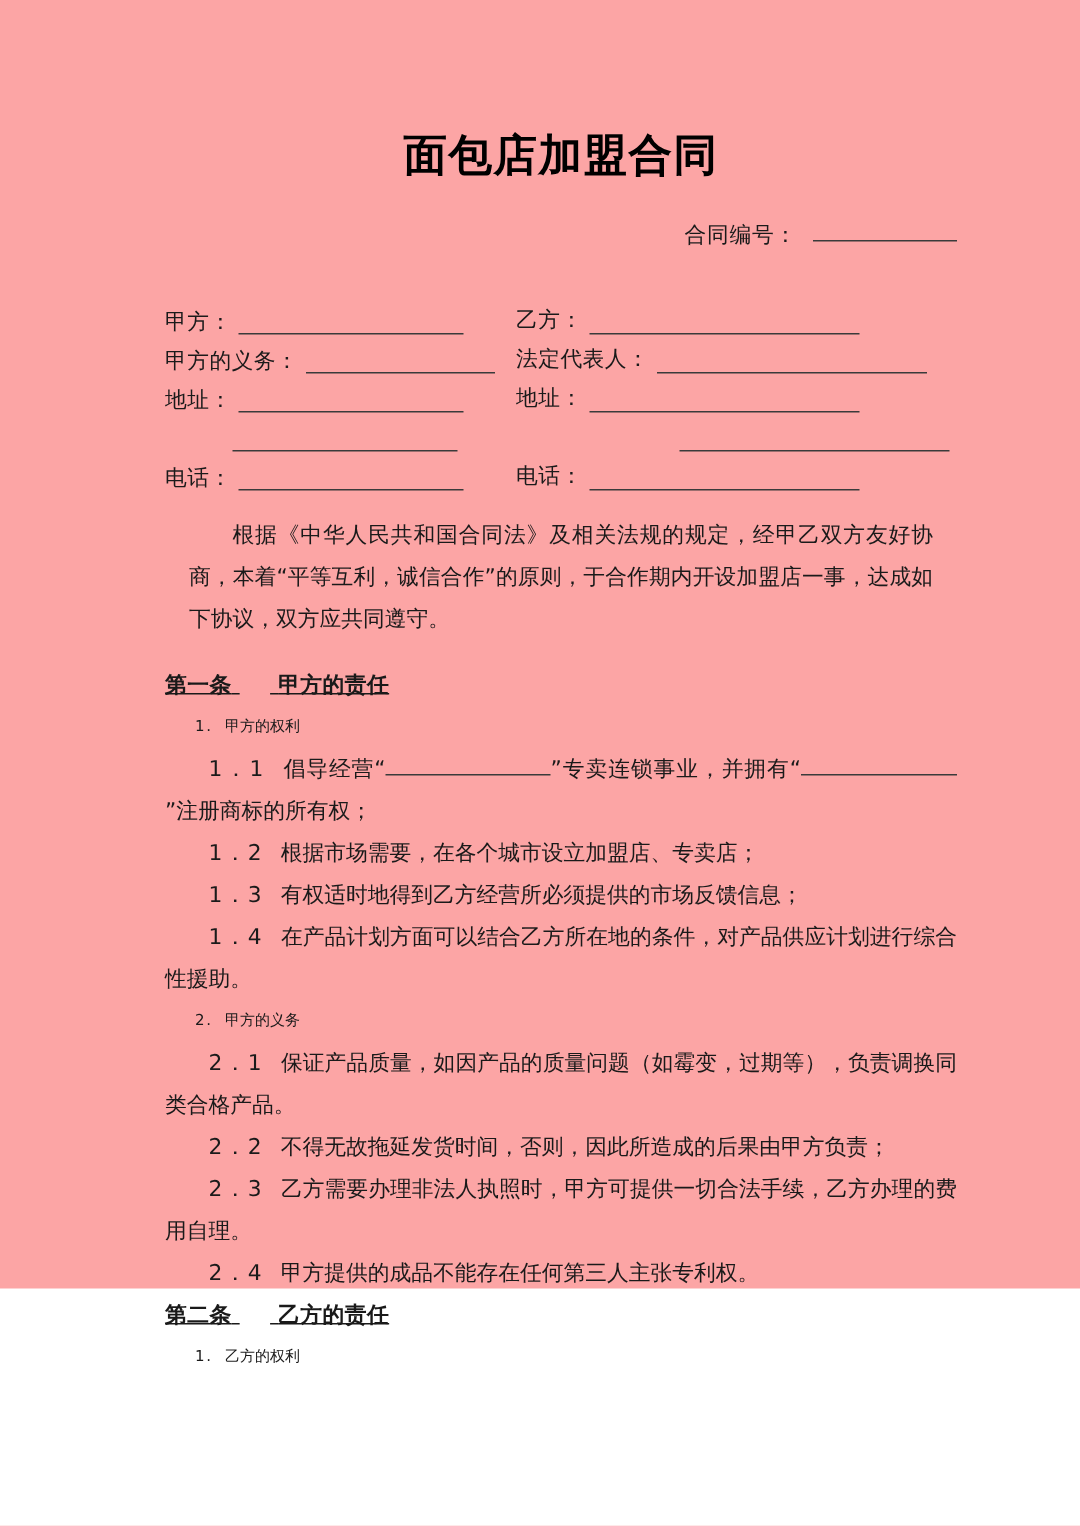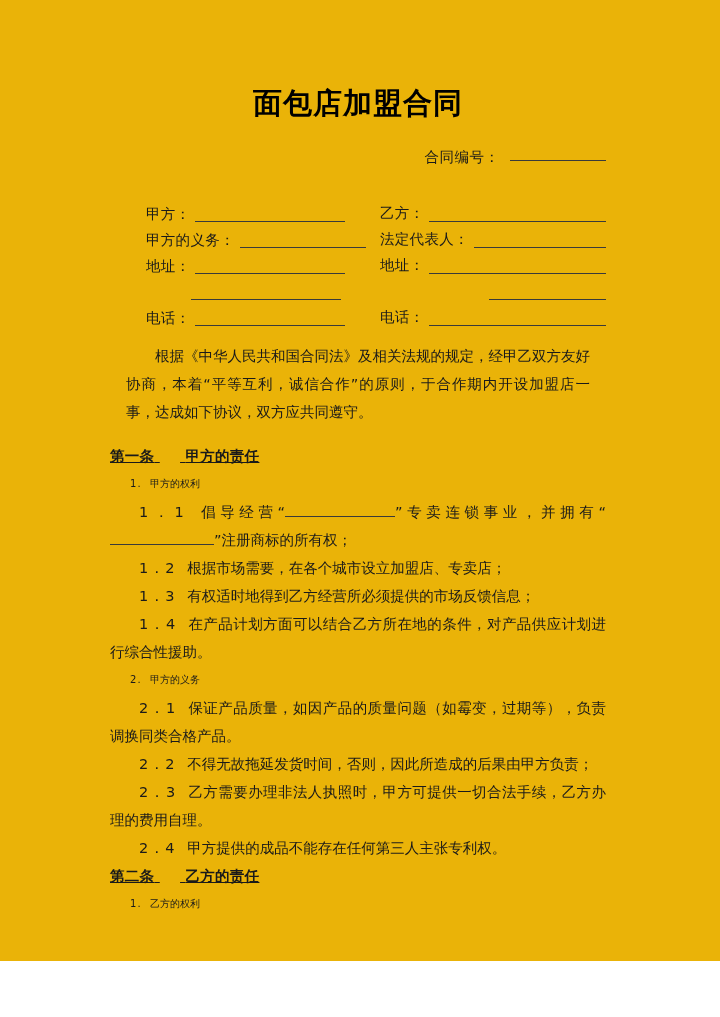--- a/index.html
+++ b/index.html
@@ -10,24 +10,24 @@
   body {
     width: 720px;
     height: 1017px;
     overflow: hidden;
     font-family: "DejaVu Sans", "Liberation Sans", sans-serif;
     color: #1a1a1a;
   }
   .page {
     position: relative;
     width: 720px;
-    height: 961px;
-    background: #eab308;
+    height: 859px;
+    background: #fca5a5;
     box-sizing: border-box;
-    padding: 0 114px 0 110px;
+    padding: 0 82px 0 110px;
   }
 
   
   .doc-title {
     margin: 0;
     padding-top: 88px;
     text-align: center;
     font-family: "DejaVu Serif", "Liberation Serif", serif;
     font-size: 29px;
     font-weight: 700;
@@ -56,21 +56,20 @@
   
   .party-block {
     margin-top: 30px;
     font-size: 14.5px;
     line-height: 1;
   }
   .party-row {
     display: flex;
     align-items: flex-end;
     height: 26px;
-    margin-left: 36px;
   }
   .col-left {
     width: 220px;
     display: flex;
     align-items: flex-end;
     white-space: nowrap;
   }
   .col-right {
     flex: 1;
     display: flex;

